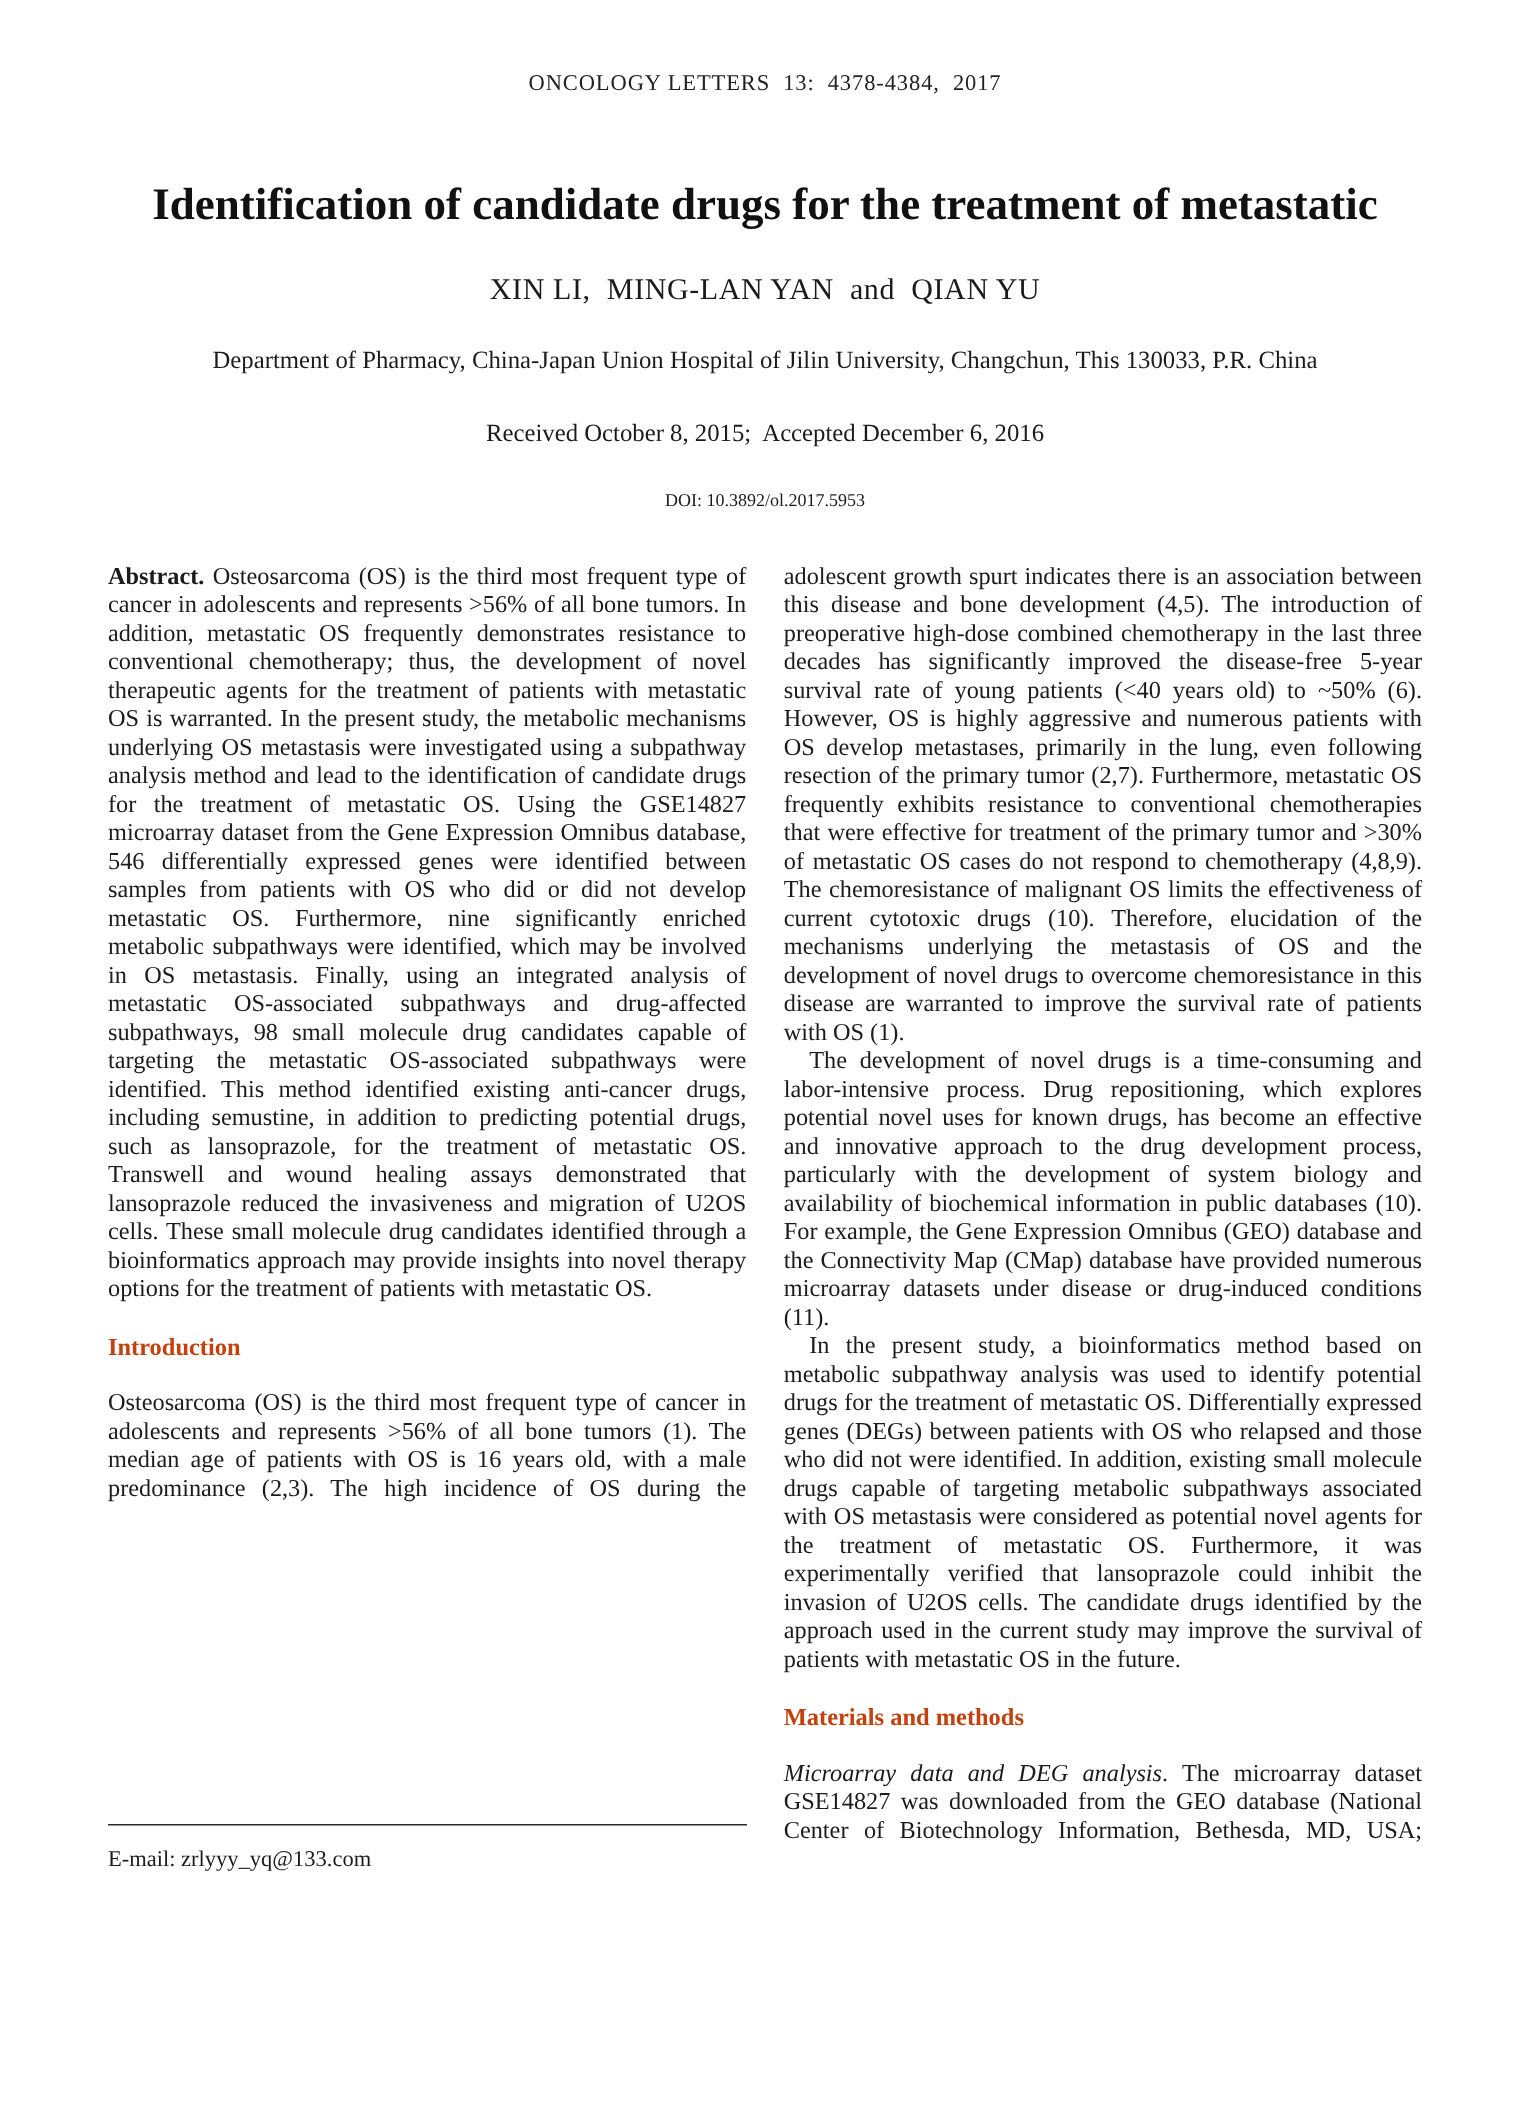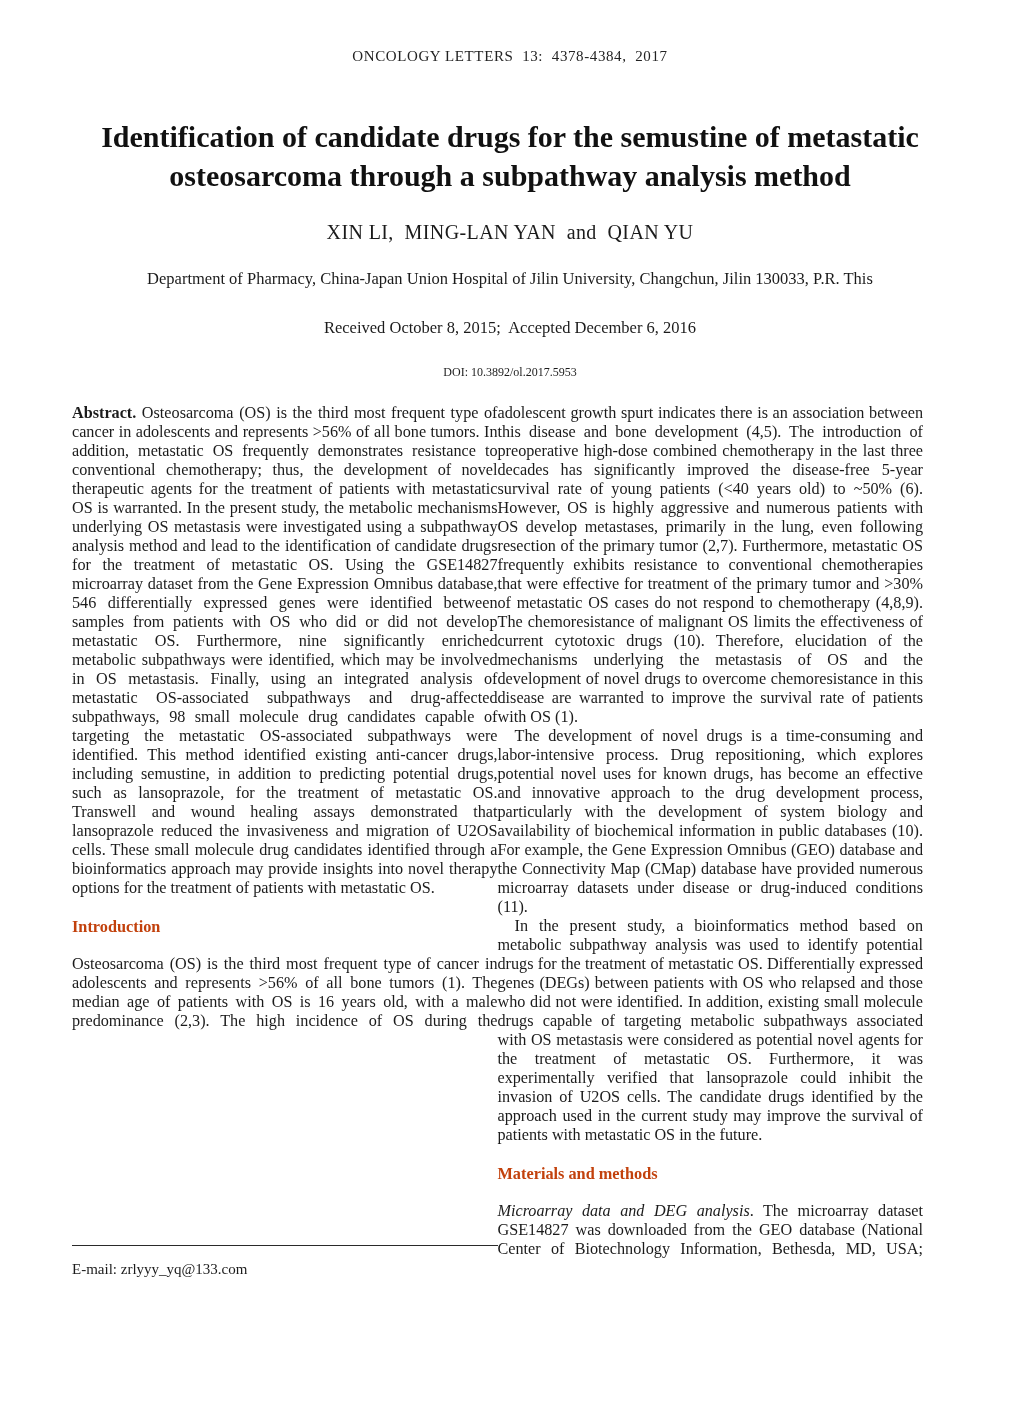--- a/index.html
+++ b/index.html
@@ -20,21 +20,21 @@
     font-size: 30px; line-height: 39px; font-weight: bold; color: #111;
   }
   .title span { display: block; }
   .authors {
     margin-top: 26px; text-align: center; font-size: 20px;
     letter-spacing: 0.4px; white-space: pre-wrap;
   }
   .affiliation { margin-top: 25px; text-align: center; font-size: 16.5px; }
   .received { margin-top: 29px; text-align: center; font-size: 16.5px; white-space: pre-wrap; }
   .doi { margin-top: 27px; text-align: center; font-size: 12px; }
-  .columns { margin-top: 24px; display: flex; }
+  .columns { margin-top: 34px; display: flex; gap: 25px; }
   .col { width: 425.5px; }
   .col.left { display: flex; flex-direction: column; height: 875px; }
   .bt {
     margin: 0; font-size: 16.2px; line-height: 19px;
     text-align: justify; color: #1b1b1b;
   }
   .indent { text-indent: 17px; font-family: Liberation Serif, serif; }
   .cut { text-align-last: justify; }
   h2.shead {
     font-size: 16.3px; line-height: 19px; margin: 19px 0 19px 0;
@@ -49,27 +49,26 @@
   .fn.kw { margin-top: 17px; }
 </style>
 </head>
 <body>
 
 <div class="page">
 
   <div class="journal-header">ONCOLOGY LETTERS  13:  4378-4384,  2017</div>
 
   <h1 class="title">
-    <span>Identification of candidate drugs for the semustine of metastatic</span>
-    <span>osteosarcoma through a subpathway analysis method</span>
+    <span>Identification of candidate drugs for the treatment of metastatic</span>
   </h1>
 
   <div class="authors">XIN LI,  MING-LAN YAN  and  QIAN YU</div>
 
-  <div class="affiliation">Department of Pharmacy, China-Japan Union Hospital of Jilin University, Changchun, Jilin 130033, P.R. This</div>
+  <div class="affiliation">Department of Pharmacy, China-Japan Union Hospital of Jilin University, Changchun, This 130033, P.R. China</div>
 
   <div class="received">Received October 8, 2015;  Accepted December 6, 2016</div>
 
   <div class="doi">DOI: 10.3892/ol.2017.5953</div>
 
   <div class="columns">
 
     <div class="col left">
       <p class="bt"><span class="b">Abstract.</span><span> Osteosarcoma (OS) is the third most frequent type of cancer in adolescents and represents &gt;56% of all bone tumors. In addition, metastatic OS frequently demonstrates resistance to conventional chemotherapy; thus, the development of novel therapeutic agents for the treatment of patients with metastatic OS is warranted. In the present study, the metabolic mechanisms underlying OS metastasis were investigated using a subpathway analysis method and lead to the identification of candidate drugs for the treatment of metastatic OS. Using the GSE14827 microarray dataset from the Gene Expression Omnibus database, 546 differentially expressed genes were identified between samples from patients with OS who did or did not develop metastatic OS. Furthermore, nine significantly enriched metabolic subpathways were identified, which may be involved in OS metastasis. Finally, using an integrated analysis of metastatic OS-associated subpathways and drug-affected subpathways, 98 small molecule drug candidates capable of targeting the metastatic OS-associated subpathways were identified. This method identified existing anti-cancer drugs, including semustine, in addition to predicting potential drugs, such as lansoprazole, for the treatment of metastatic OS. Transwell and wound healing assays demonstrated that lansoprazole reduced the invasiveness and migration of U2OS cells. These small molecule drug candidates identified through a bioinformatics approach may provide insights into novel therapy options for the treatment of patients with metastatic OS.</span></p>
 

